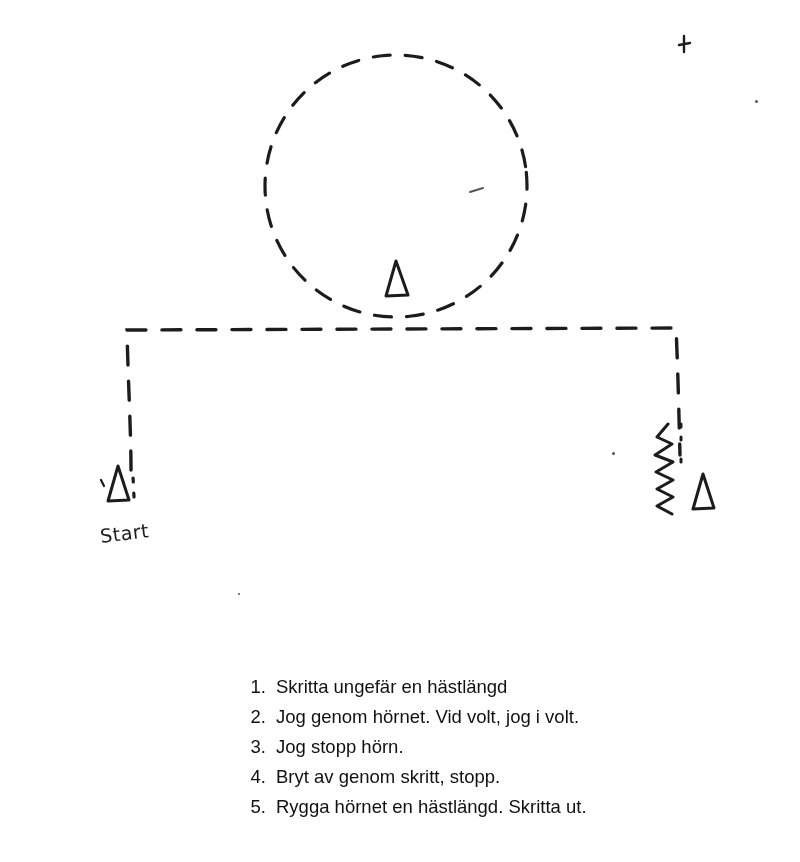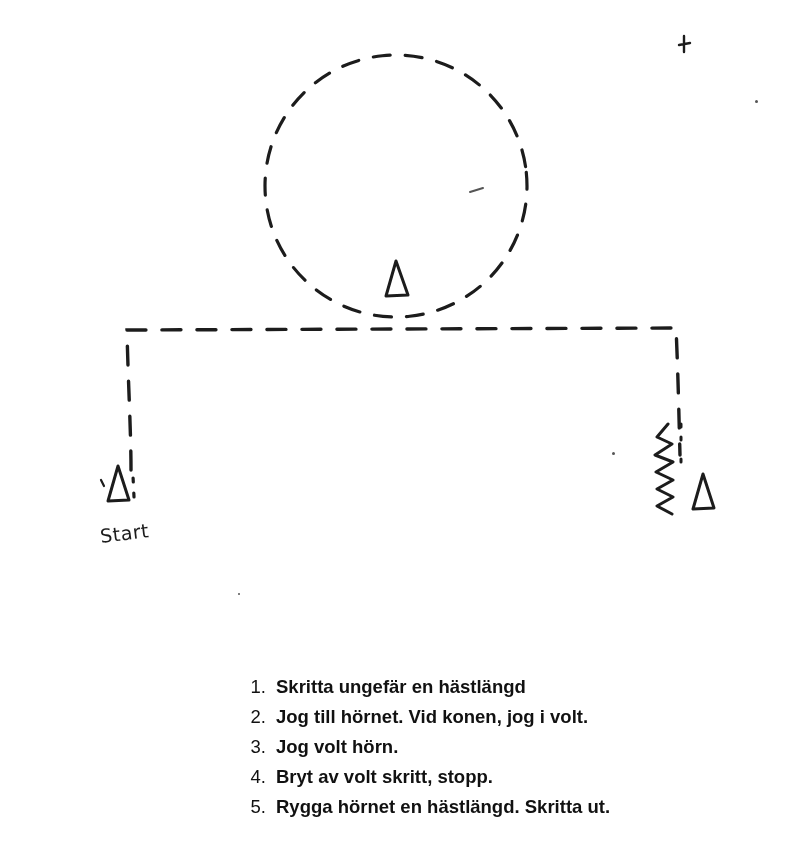--- a/index.html
+++ b/index.html
@@ -54,21 +54,20 @@
     color: #111111;
   }
   ol.steps li .num {
     width: 34px;
     flex: 0 0 34px;
     text-align: right;
     padding-right: 10px;
   }
   ol.steps li .txt {
     flex: 1 1 auto;
-    font-weight: bold;
   }
   .speck {
     position: absolute;
     background: #555;
     border-radius: 50%;
   }
 </style>
 </head>
 <body>
 
@@ -111,28 +110,28 @@
 </div>
 
 <div id="instructions">
   <ol class="steps">
     <li>
       <span class="num">1.</span>
       <span class="txt">Skritta ungefär en hästlängd</span>
     </li>
     <li>
       <span class="num">2.</span>
-      <span class="txt">Jog till hörnet. Vid konen, jog i volt.</span>
+      <span class="txt">Jog genom hörnet. Vid volt, jog i volt.</span>
     </li>
     <li>
       <span class="num">3.</span>
-      <span class="txt">Jog volt hörn.</span>
+      <span class="txt">Jog stopp hörn.</span>
     </li>
     <li>
       <span class="num">4.</span>
-      <span class="txt">Bryt av volt skritt, stopp.</span>
+      <span class="txt">Bryt av genom skritt, stopp.</span>
     </li>
     <li>
       <span class="num">5.</span>
       <span class="txt">Rygga hörnet en hästlängd. Skritta ut.</span>
     </li>
   </ol>
 </div>
 
 </body></html>

